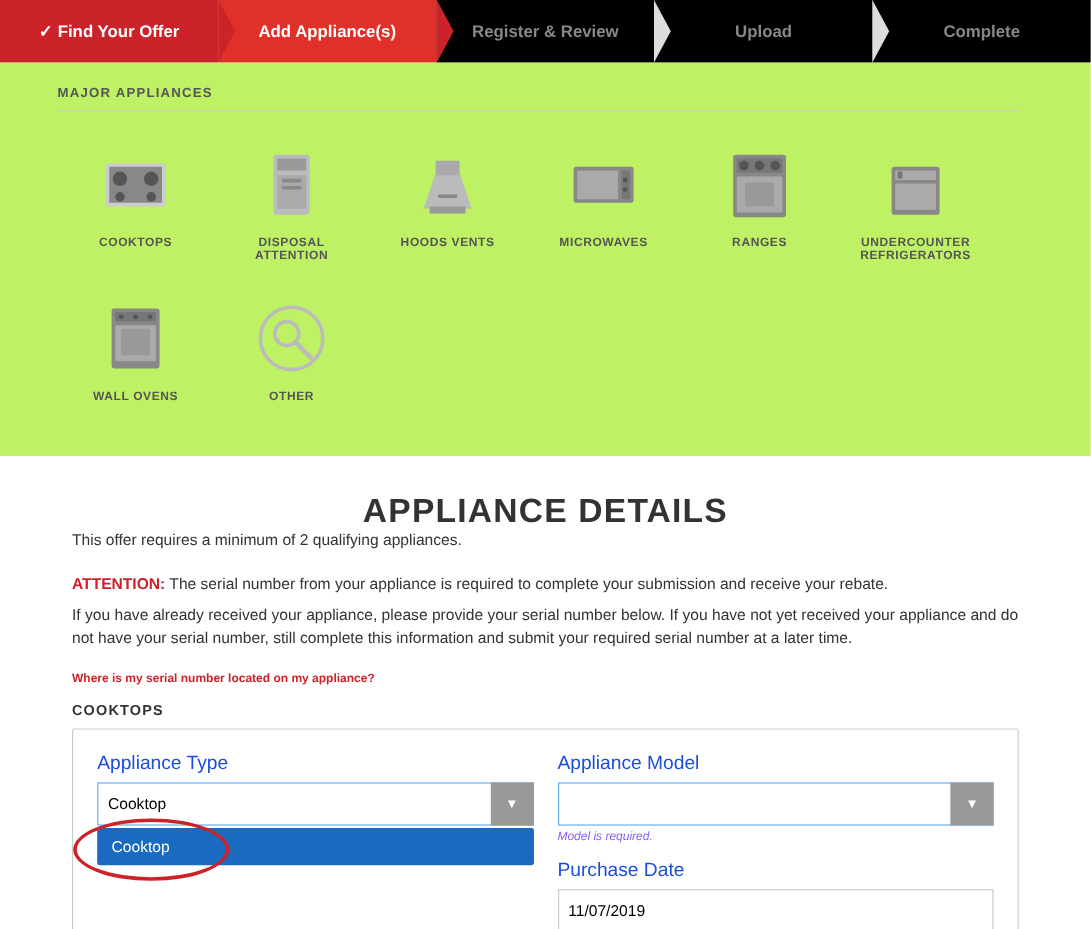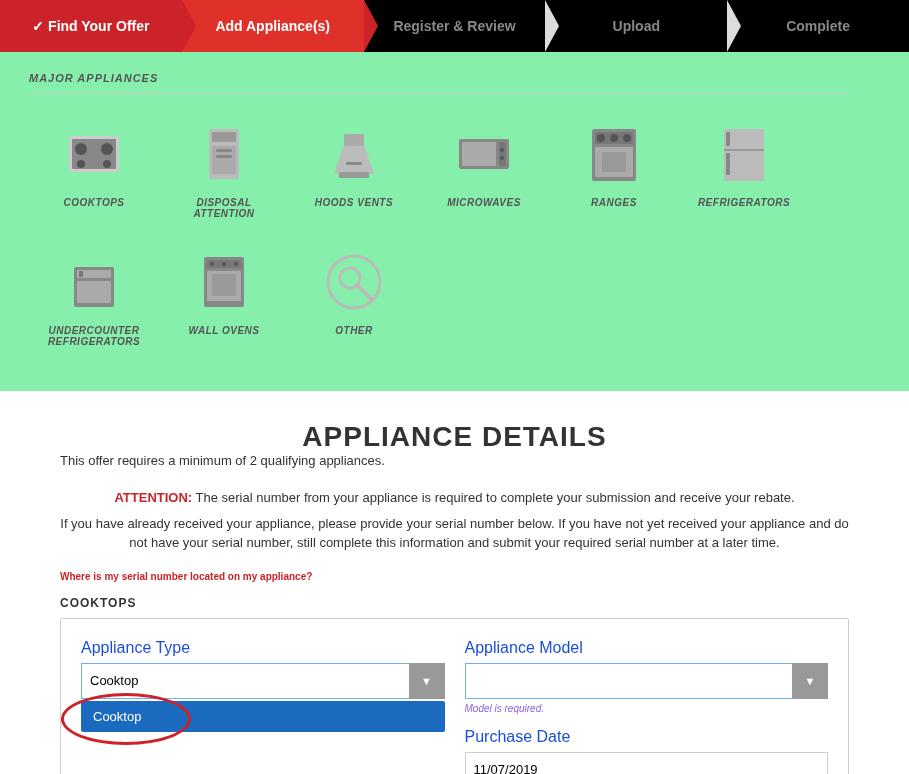--- a/index.html
+++ b/index.html
@@ -41,23 +41,22 @@
       z-index: 2;
     }
     .progress-step.active::after {
       border-left-color: #cc2229;
     }
     .progress-step:last-child::after { display: none; }
     .progress-step .check { margin-right: 4px; }
 
     
     .appliances-section {
-      background: #86efac;
-      padding: 20px 60px 30px 29px;
-      font-style: italic;
+      background: #bef264;
+      padding: 20px 60px 30px 48px;
     }
     .section-title {
       font-size: 11px;
       font-weight: bold;
       color: #555;
       letter-spacing: 1px;
       margin-bottom: 12px;
       border-bottom: 1px solid #ccc;
       padding-bottom: 8px;
     }
@@ -108,21 +107,20 @@
       letter-spacing: 1px;
       margin-bottom: 0;
     }
     .details-subtitle {
       font-size: 13px;
       text-align: left;
       margin-bottom: 20px;
     }
     .attention-box {
       margin-bottom: 18px;
-      text-align: center;
     }
     .attention-text {
       font-size: 13px;
       line-height: 1.5;
     }
     .attention-label {
       color: #cc2229;
       font-weight: bold;
     }
     .serial-link {
@@ -320,31 +318,20 @@
           <rect x="11" y="23" width="38" height="30" rx="1" fill="#aaa"></rect>
           <circle cx="17" cy="14" r="4" fill="#555"></circle>
           <circle cx="30" cy="14" r="4" fill="#555"></circle>
           <circle cx="43" cy="14" r="4" fill="#555"></circle>
           <rect x="18" y="28" width="24" height="20" rx="1" fill="#999"></rect>
         </svg>
       </div>
       <span class="appliance-label">RANGES</span>
     </div>
 
-    <div class="appliance-item">
-      <div class="appliance-icon">
-        <svg class="icon-svg" viewBox="0 0 60 60" xmlns="http://www.w3.org/2000/svg">
-          <rect x="10" y="5" width="40" height="52" rx="2" fill="#bbb"></rect>
-          <line x1="10" y1="26" x2="50" y2="26" stroke="#999" stroke-width="2"></line>
-          <rect x="12" y="8" width="4" height="14" rx="1" fill="#888"></rect>
-          <rect x="12" y="29" width="4" height="22" rx="1" fill="#888"></rect>
-        </svg>
-      </div>
-      <span class="appliance-label">REFRIGERATORS</span>
-    </div>
 
     <div class="appliance-item">
       <div class="appliance-icon">
         <svg class="icon-svg" viewBox="0 0 60 60" xmlns="http://www.w3.org/2000/svg">
           <rect x="10" y="15" width="40" height="40" rx="2" fill="#888"></rect>
           <rect x="13" y="18" width="34" height="8" rx="1" fill="#aaa"></rect>
           <rect x="13" y="29" width="34" height="22" rx="1" fill="#aaa"></rect>
           <rect x="15" y="19" width="4" height="6" rx="1" fill="#777"></rect>
         </svg>
       </div>

